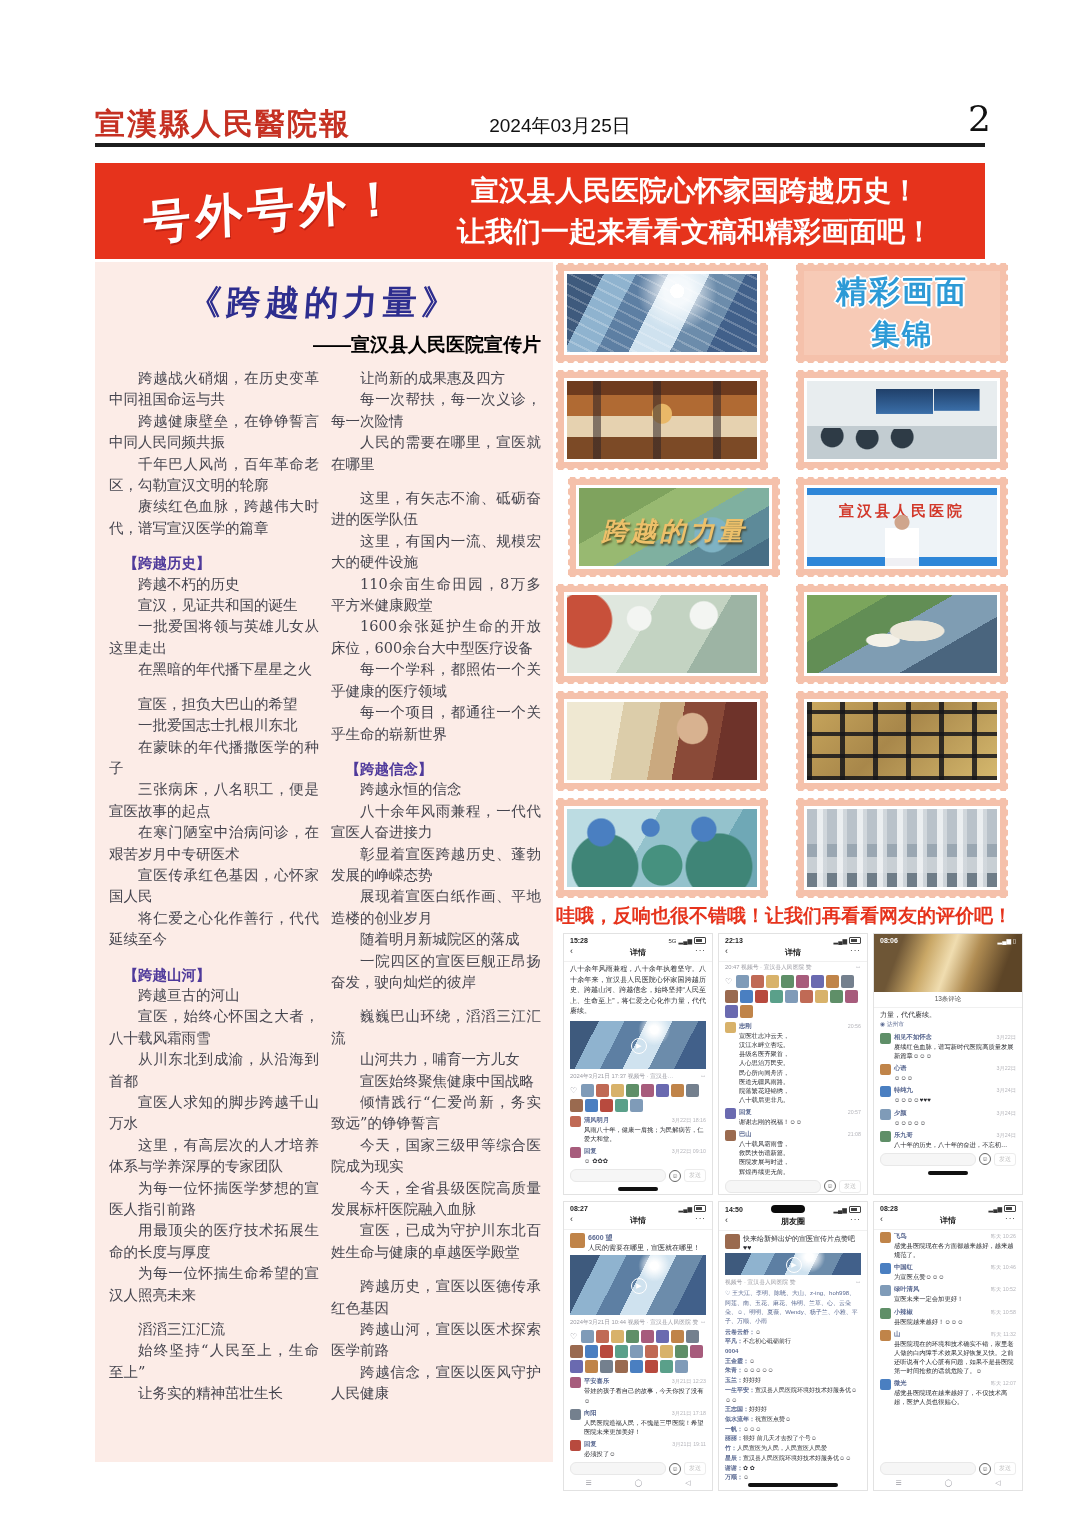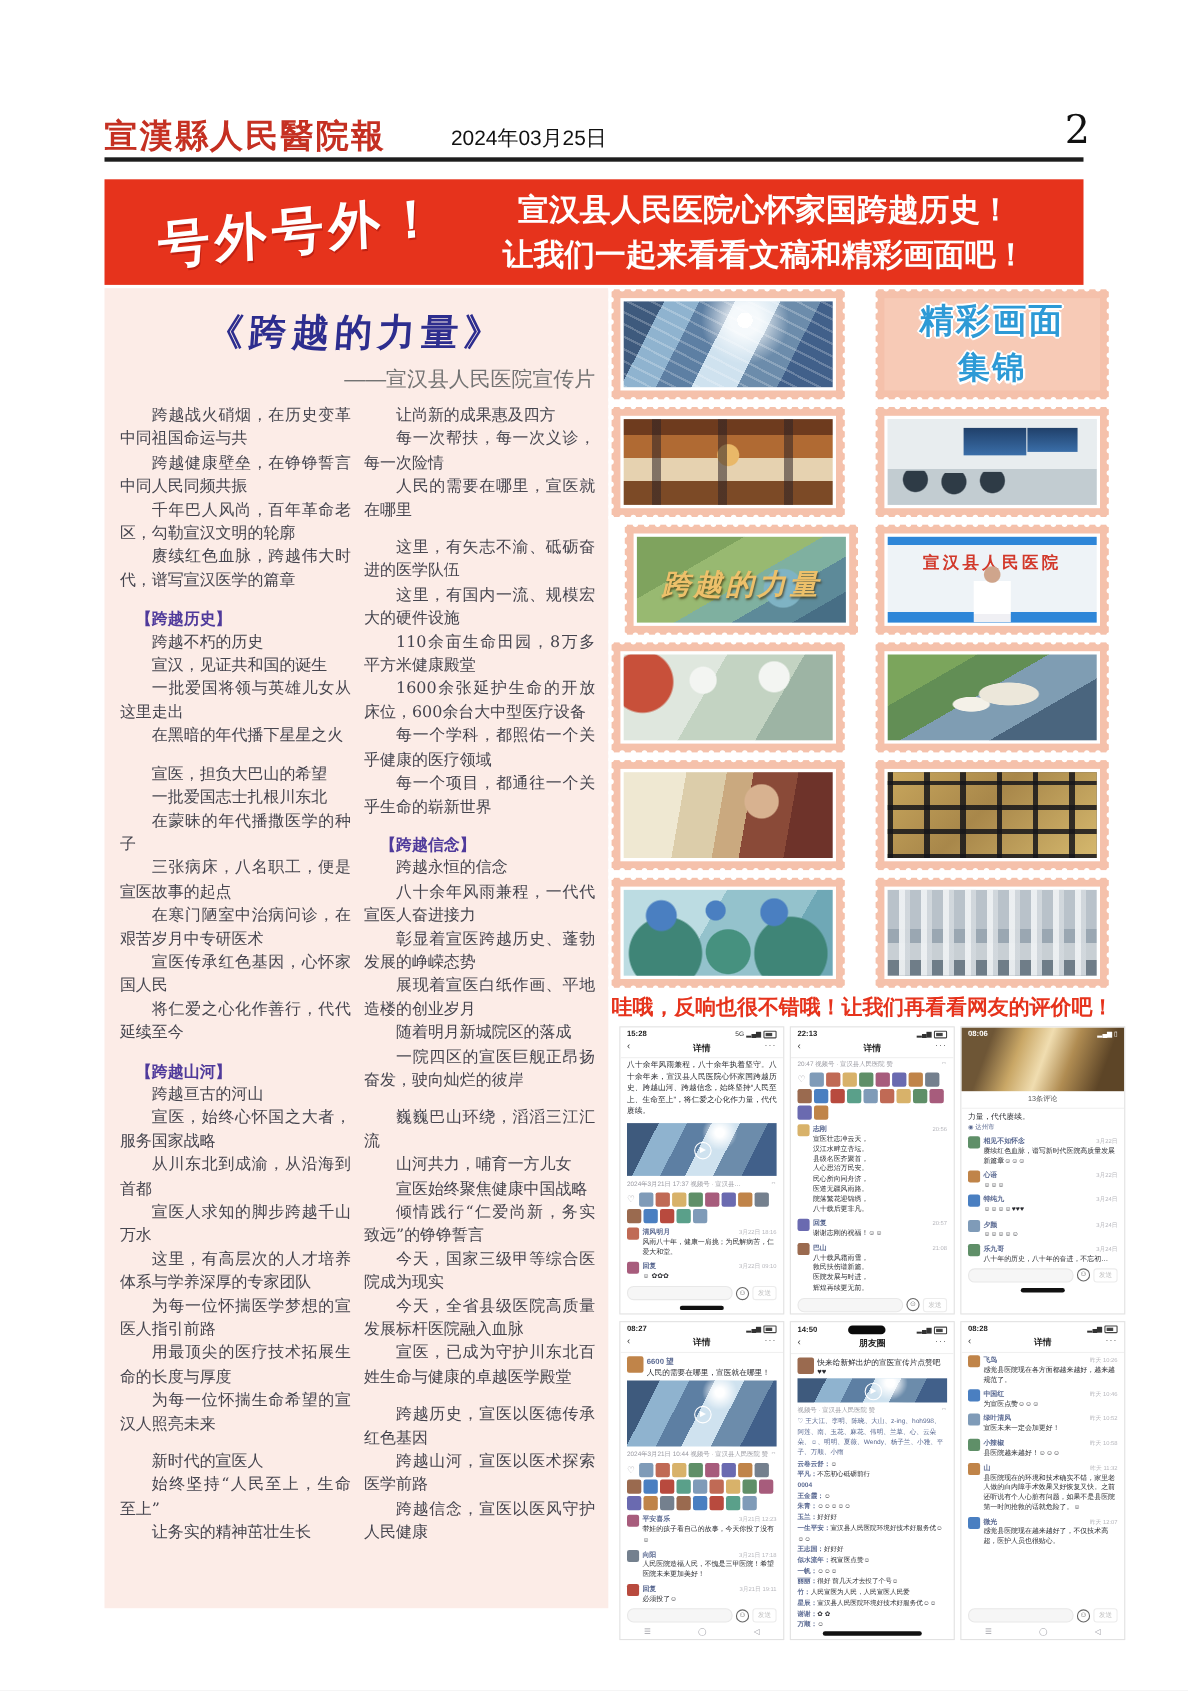--- a/index.html
+++ b/index.html
@@ -2,37 +2,37 @@
 <html><head>
 <meta charset="utf-8">
 <style>
   html,body{margin:0;padding:0;background:#e9e9e9;}
   body{font-family:"Liberation Sans","DejaVu Sans",sans-serif;}
   #page{position:relative;width:1080px;height:1537px;background:#ffffff;margin:0 auto;overflow:hidden;}
 
   
   .masthead{position:absolute;left:95px;top:104px;font-family:"DejaVu Serif","Liberation Serif",serif;
     font-weight:bold;font-size:30px;color:#c53022;letter-spacing:2px;}
-  .hdate{position:absolute;left:410px;top:113px;width:300px;text-align:left;font-size:19px;color:#111;}
+  .hdate{position:absolute;left:410px;top:113px;width:300px;text-align:center;font-size:19px;color:#111;}
   .pagenum{position:absolute;left:968px;top:98px;font-family:"DejaVu Serif","Liberation Serif",serif;
     font-size:36px;color:#111;}
   .hrule{position:absolute;left:95px;top:143px;width:890px;height:4px;background:#1d1d1d;}
 
   
   .banner{position:absolute;left:95px;top:163px;width:890px;height:96px;background:#e6331c;color:#fff;}
   .shout{position:absolute;left:48px;top:16px;font-size:47px;font-weight:bold;letter-spacing:5px;
     transform:rotate(-6deg) skewX(-4deg);text-shadow:1px 2px 0 rgba(120,0,0,.35);white-space:nowrap;}
   .bannertxt{position:absolute;left:320px;top:8px;width:560px;text-align:center;font-weight:bold;
     font-size:28px;line-height:1.45;white-space:nowrap;}
 
   
   .panel{position:absolute;left:95px;top:262px;width:458px;height:1200px;background:#fcece7;}
   .atitle{position:absolute;left:0;top:18px;width:100%;text-align:center;font-family:"DejaVu Serif","Liberation Serif",serif;
     font-weight:bold;font-size:34px;color:#2d2d8e;letter-spacing:5px;transform:skewX(-4deg);}
-  .asub{position:absolute;right:12px;top:70px;font-weight:normal;font-size:19px;color:#737373;}
+  .asub{position:absolute;right:12px;top:70px;font-weight:bold;font-size:19px;color:#000000;}
   .cols{position:absolute;left:14px;top:106px;width:432px;display:flex;gap:12px;}
   .col{flex:1;font-family:"DejaVu Serif","Liberation Serif",serif;font-size:14.5px;line-height:21.4px;
     color:#45454f;text-align:justify;}
   .col p{margin:0;text-indent:2em;}
   .col .sech{color:#4f3a9b;font-weight:bold;text-indent:1em;}
   .col .gap{height:13px;}
 
   
   .gallery{position:absolute;left:556px;top:263px;width:452px;}
   .stamp{position:absolute;width:212px;height:100px;background:#f5c1ab;padding:0;box-sizing:border-box;}
@@ -191,29 +191,29 @@
           <p>宣医，担负大巴山的希望</p>
           <p>一批爱国志士扎根川东北</p>
           <p>在蒙昧的年代播撒医学的种子</p>
           <p>三张病床，八名职工，便是宣医故事的起点</p>
           <p>在寒门陋室中治病问诊，在艰苦岁月中专研医术</p>
           <p>宣医传承红色基因，心怀家国人民</p>
           <p>将仁爱之心化作善行，代代延续至今</p>
           <div class="gap"></div>
           <div class="sech">【跨越山河】</div>
           <p>跨越亘古的河山</p>
-          <p>宣医，始终心怀国之大者，服务国家战略</p>
+          <p>宣医，始终心怀国之大者，八十载风霜雨雪</p>
           <p>从川东北到成渝，从沿海到首都</p>
           <p>宣医人求知的脚步跨越千山万水</p>
           <p>这里，有高层次的人才培养体系与学养深厚的专家团队</p>
           <p>为每一位怀揣医学梦想的宣医人指引前路</p>
           <p>用最顶尖的医疗技术拓展生命的长度与厚度</p>
           <p>为每一位怀揣生命希望的宣汉人照亮未来</p>
           <div class="gap"></div>
-          <p>新时代的宣医人</p>
+          <p>滔滔三江汇流</p>
           <p>始终坚持“人民至上，生命至上”</p>
           <p>让务实的精神茁壮生长</p>
         </div>
       <div class="col" id="col2">
           <p>让尚新的成果惠及四方</p>
           <p>每一次帮扶，每一次义诊，每一次险情</p>
           <p>人民的需要在哪里，宣医就在哪里</p>
           <div class="gap"></div>
           <p>这里，有矢志不渝、砥砺奋进的医学队伍</p>
           <p>这里，有国内一流、规模宏大的硬件设施</p>

